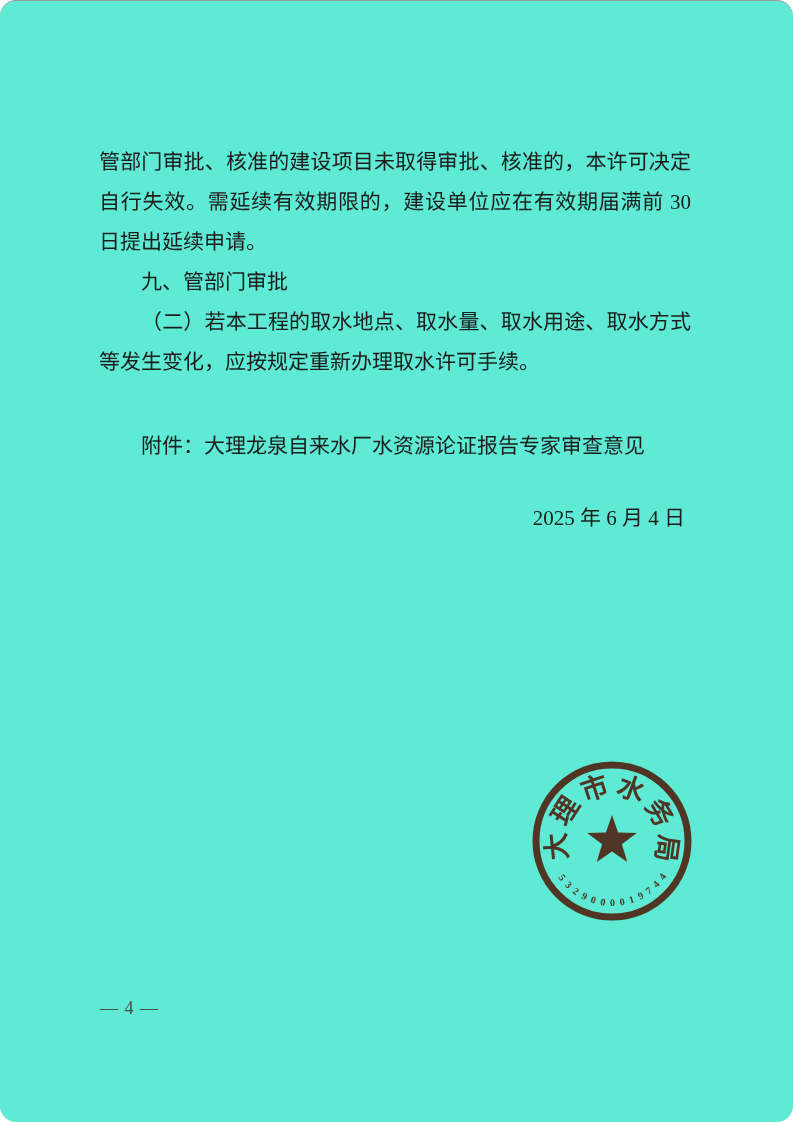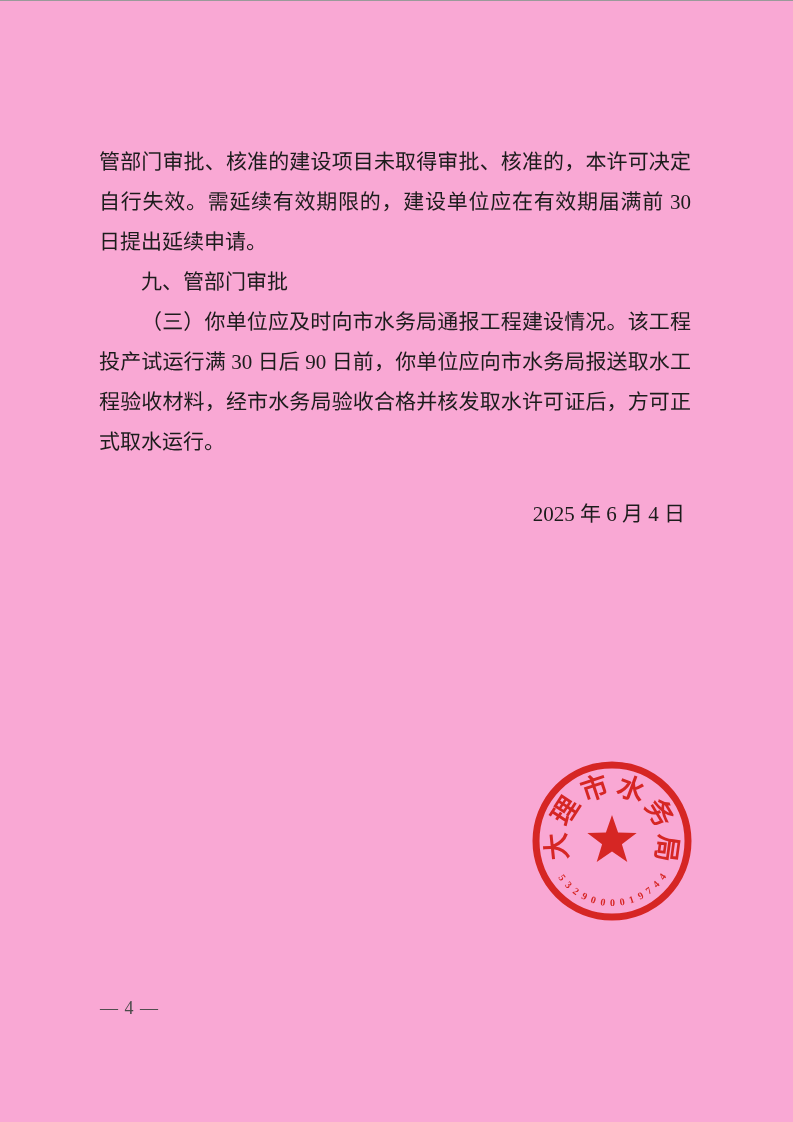--- a/index.html
+++ b/index.html
@@ -1,24 +1,25 @@
 <!DOCTYPE html>
 <html lang="zh-CN"><head>
 <meta charset="utf-8">
 <style>
   html,body{margin:0;padding:0;background:#ffffff;}
   .page{
     position:relative;
     width:793px;height:1122px;
-    background:#f9a8d4;
+    background:#5eead4;
     overflow:hidden;
     font-family:"Liberation Serif","DejaVu Serif",serif;
     color:#1c1c1c;
     border-top:1px solid #9a9a9a;
     box-sizing:border-box;
+    border-radius:16px;
   }
   .body-text{
     position:absolute;
     left:99px;top:141px;width:592px;
     font-size:21px;line-height:40px;
     text-align:justify;
   }
   .body-text p{margin:0;}
   .body-text p.indent{text-indent:2em;}
   .attachment-line{
@@ -53,21 +54,22 @@
   }
 </style>
 </head>
 <body>
 
 <div class="page">
 
   <div class="body-text">
     <p>管部门审批、核准的建设项目未取得审批、核准的，本许可决定自行失效。需延续有效期限的，建设单位应在有效期届满前 30 日提出延续申请。</p>
     <p class="indent">九、管部门审批</p>
-    <p class="indent">（三）你单位应及时向市水务局通报工程建设情况。该工程投产试运行满 30 日后 90 日前，你单位应向市水务局报送取水工程验收材料，经市水务局验收合格并核发取水许可证后，方可正式取水运行。</p>
+    <p class="indent">（二）若本工程的取水地点、取水量、取水用途、取水方式等发生变化，应按规定重新办理取水许可手续。</p>
+    <p class="attachment-line">附件：大理龙泉自来水厂水资源论证报告专家审查意见</p>
     <p class="date-line">2025 年 6 月 4 日</p>
   </div>
 
   <div class="stamp">
     <svg viewBox="0 0 182 182" xmlns="http://www.w3.org/2000/svg">
       <defs>
         <path id="arcTop" d="M 51.2 114 A 46 46 0 1 1 130.8 114" fill="none"></path>
         <path id="arcBottom" d="M 29.9 113.2 A 65 65 0 0 0 152.1 113.2" fill="none"></path>
       </defs>
       <circle cx="91" cy="91" r="76" fill="none" stroke="#d92a1a" stroke-width="7"></circle>

